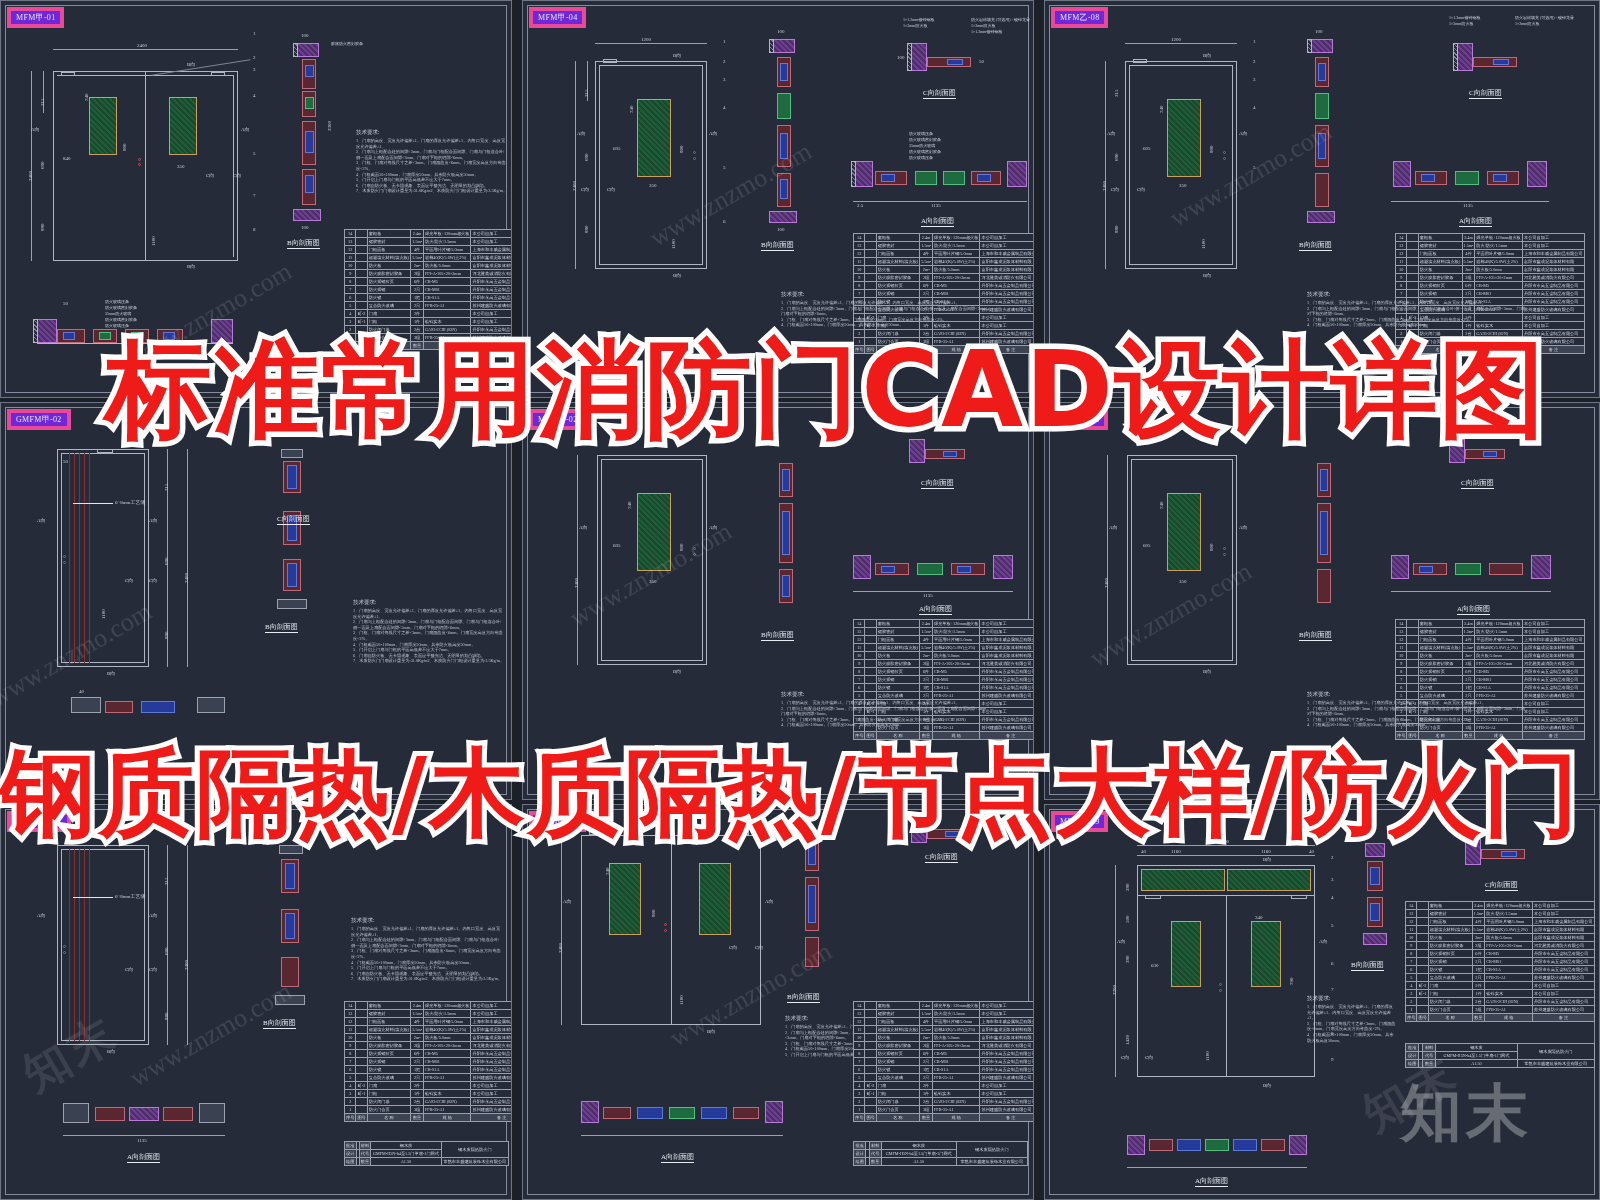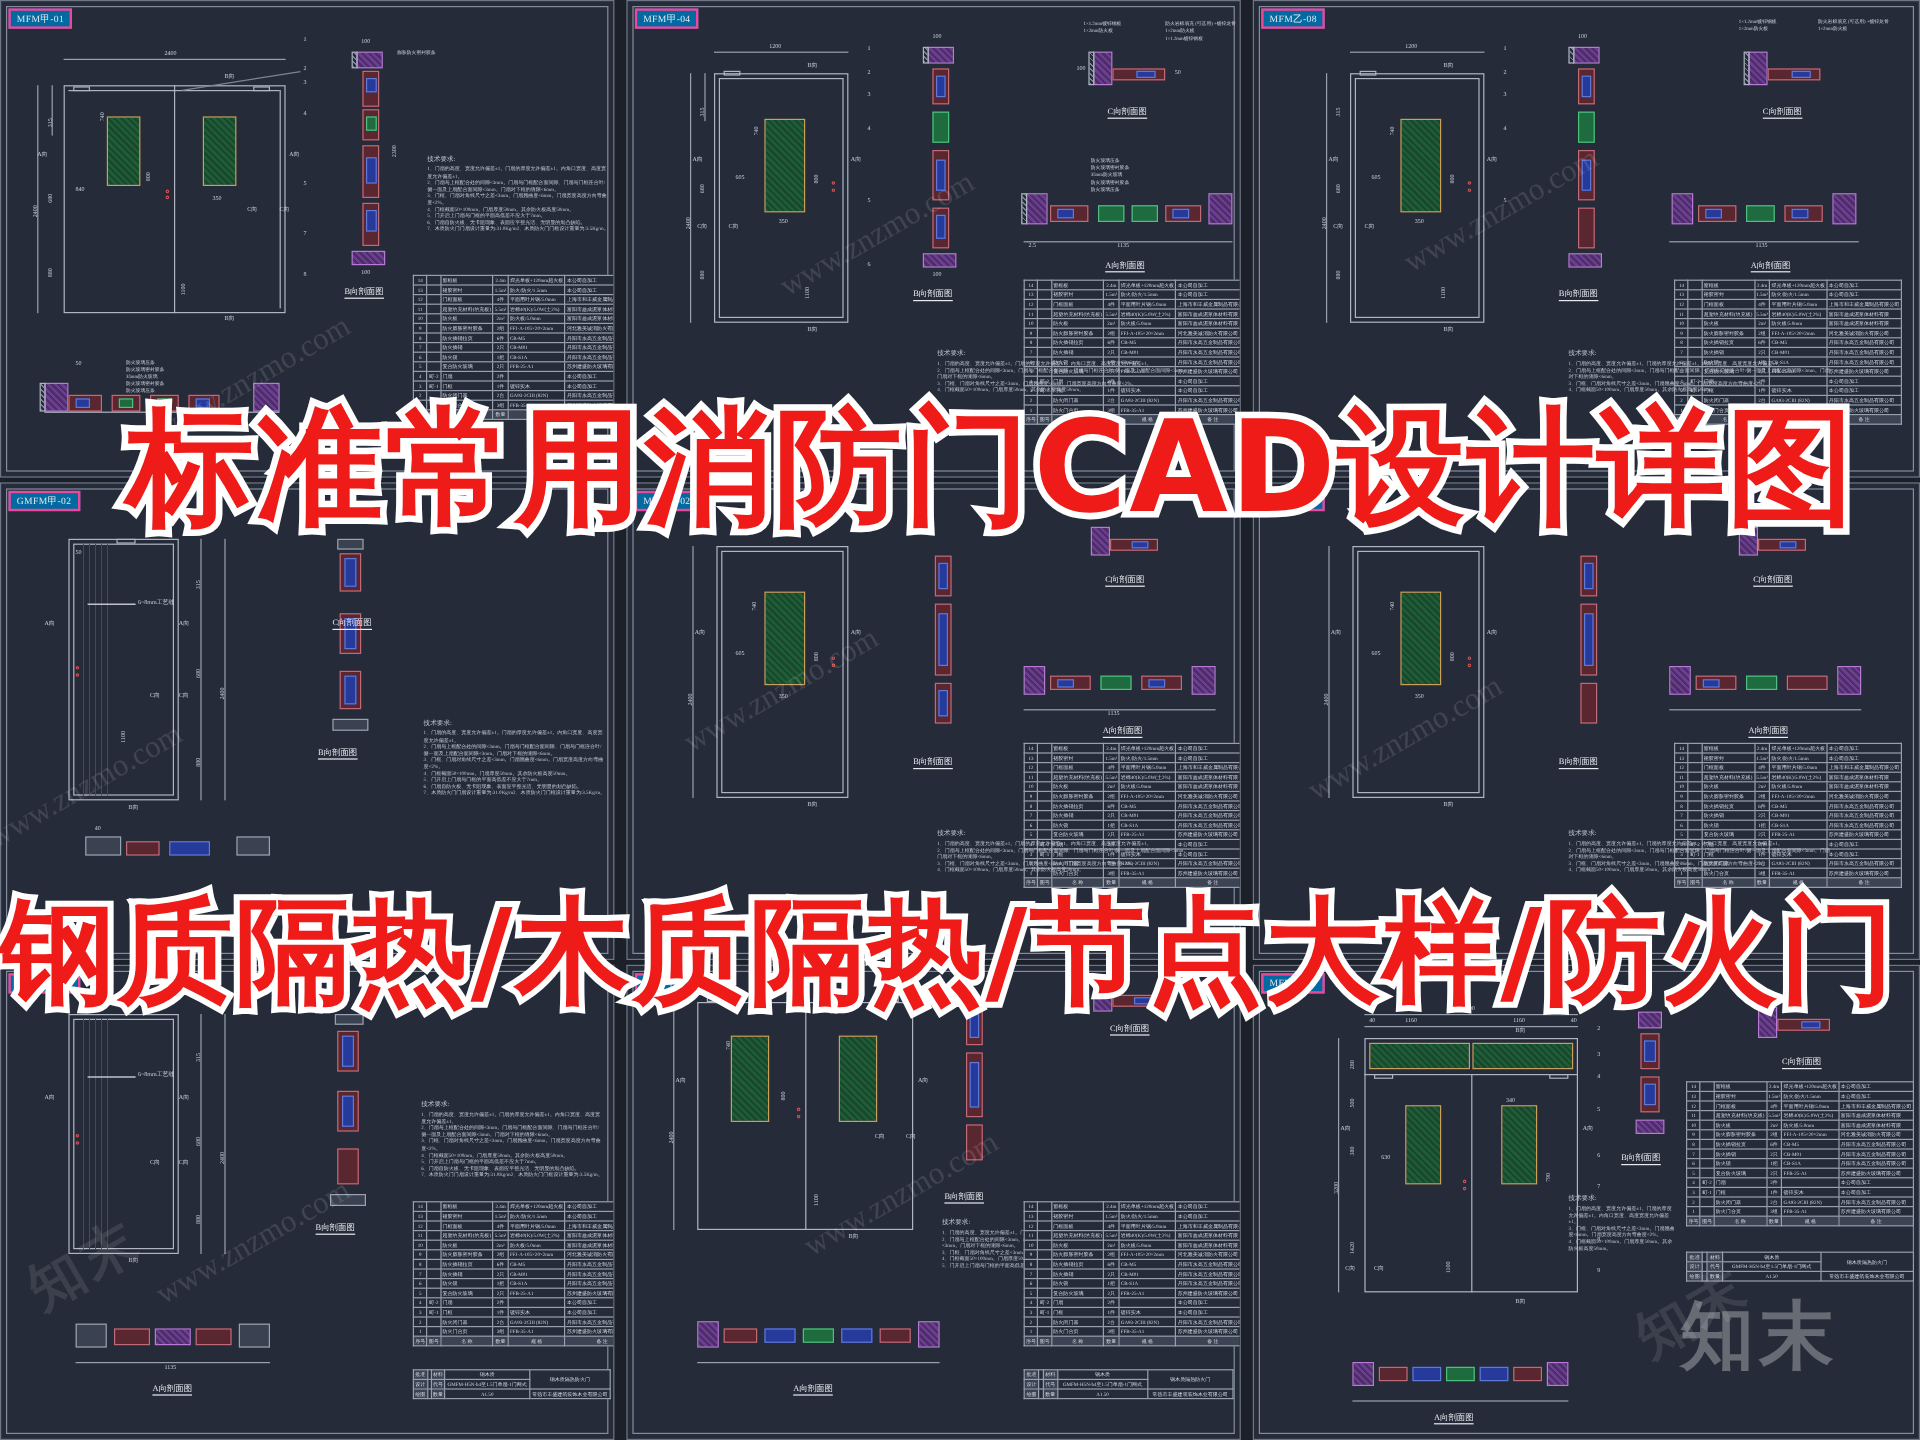--- a/index.html
+++ b/index.html
@@ -20,27 +20,27 @@
   .sheet {
     position: absolute; left: 0; width: 100%;
     background: #252b38;
     border: 1px solid #6e7685;
     overflow: hidden;
   }
   .sheet-inner { position: absolute; inset: 4px; border: 1px solid #858d9c; }
 
   .sheetlabel {
     position: absolute; top: 6px; left: 6px;
-    border: 2px solid #ec4899;
+    border: 4px solid #ec4899;
     color: #e6e9ef;
     font-size: 8px; line-height: 11px;
     padding: 1px 5px;
     font-family: "Liberation Serif", serif;
     letter-spacing: .3px;
-    background: #0369a1;
+    background: #6d28d9;
     z-index: 6;
   }
 
   
   .ln { position: absolute; background: #aeb6c4; }
   .ln.h { height: 1px; }
   .ln.v { width: 1px; }
   .ln.thin { background: #7d8594; }
   .ln.dim { background: #99a1b0; height: 1px; }
 

